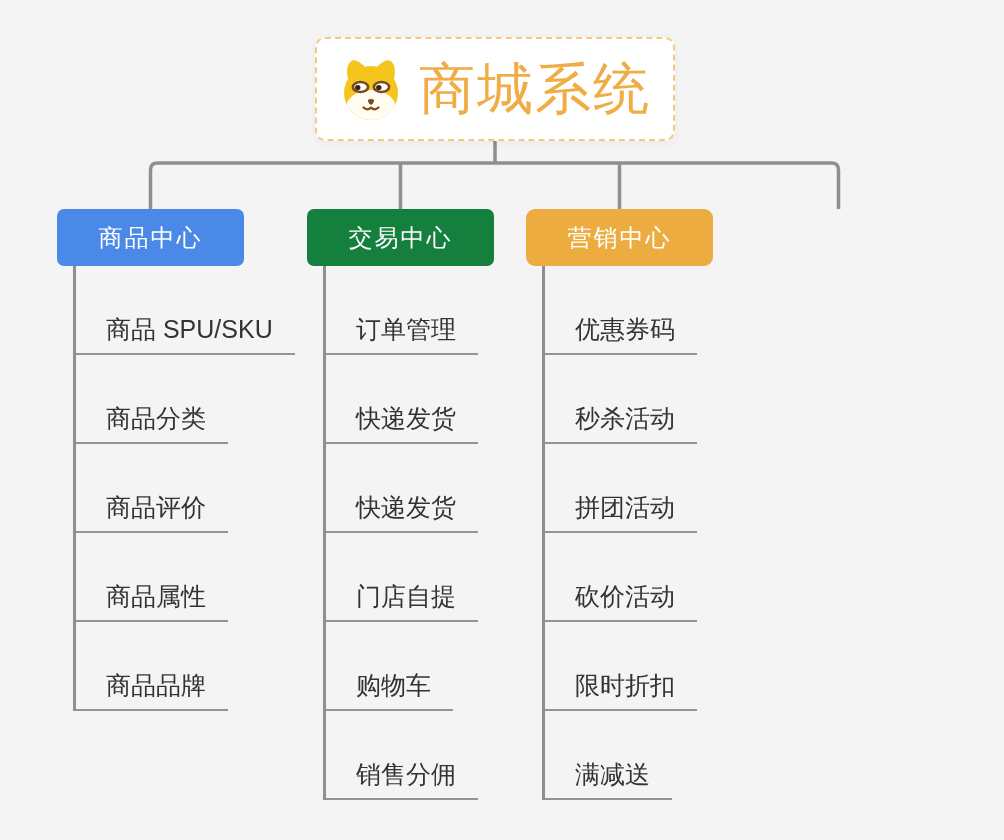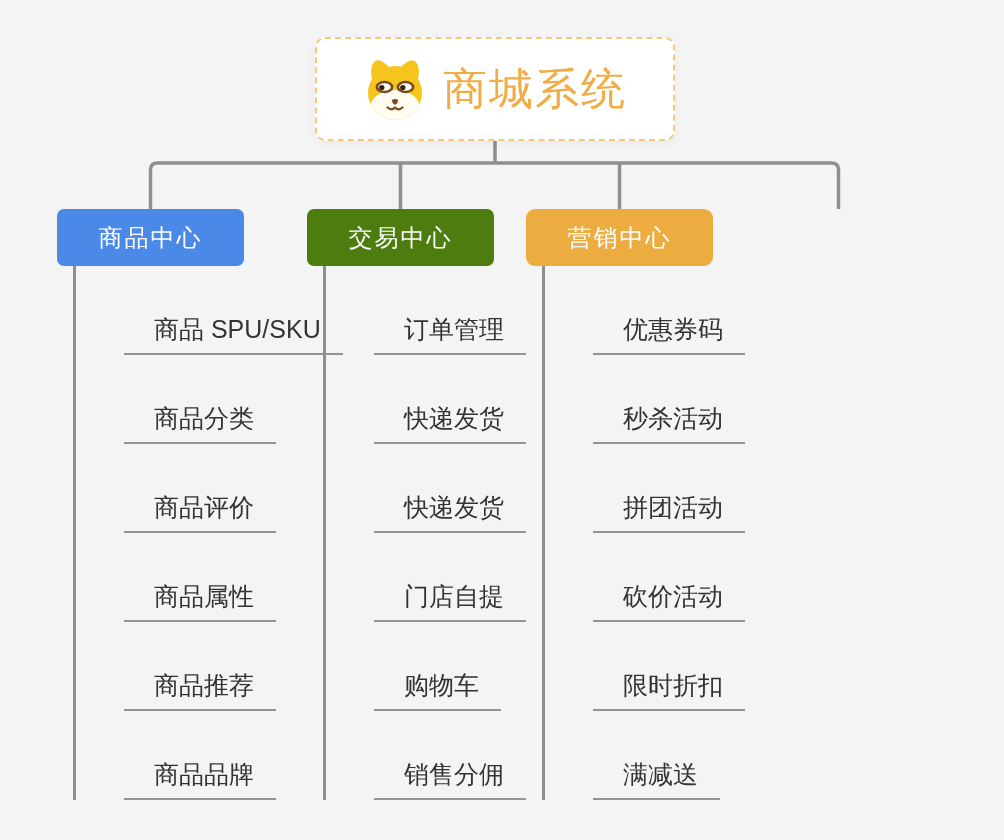--- a/index.html
+++ b/index.html
@@ -9,40 +9,40 @@
   
   .connectors{position:absolute;left:0;top:0;width:1004px;height:840px;pointer-events:none;}
 
   
   .root-node{
     position:absolute;left:315px;top:37px;width:360px;height:104px;
     background:#ffffff;border:2px dashed #f6c87e;border-radius:10px;
     display:flex;align-items:center;justify-content:center;gap:16px;
     box-shadow:0 2px 8px rgba(0,0,0,0.05);
   }
-  .root-title{font-size:44px;letter-spacing:2px;color:#f0ac45;line-height:1;}
+  .root-title{font-size:56px;letter-spacing:2px;color:#f0ac45;line-height:1;}
   .root-icon{width:64px;height:64px;flex:0 0 auto;}
 
   
   .branch{position:absolute;top:209px;width:230px;}
   .b0{left:57px;}
   .b1{left:307px;}
   .b2{left:526px;}
   .b3{left:745px;}
   .branch-header{
     width:187px;height:57px;border-radius:7px;
     display:flex;align-items:center;justify-content:center;
     color:#ffffff;font-size:24px;letter-spacing:2px;
   }
   .leaf-list{
     margin-left:16px;width:210px;
     border-left:3px solid #8f8f8f;
   }
   .leaf-row{
-    height:89px;display:flex;align-items:flex-end;margin-left:48px;
+    height:89px;display:flex;align-items:flex-end;
   }
   .leaf-label{
     display:inline-block;
     font-size:25px;color:#333333;line-height:1;
     padding:0 22px 11px 30px;
     border-bottom:2px solid #949494;
     white-space:nowrap;
   }
 </style>
 </head>
@@ -93,30 +93,27 @@
       <div class="leaf-row">
           <span class="leaf-label">商品分类</span>
         </div>
       <div class="leaf-row">
           <span class="leaf-label">商品评价</span>
         </div>
       <div class="leaf-row">
           <span class="leaf-label">商品属性</span>
         </div>
       <div class="leaf-row">
-          <span class="leaf-label">商品推荐</span>
-        </div>
-      <div class="leaf-row">
           <span class="leaf-label">商品品牌</span>
         </div>
     </div>
   </div>
 
   <div class="branch b1">
-    <div class="branch-header" style="background: #4d7c0f;">
+    <div class="branch-header" style="background: #15803d;">
       <span>交易中心</span>
     </div>
     <div class="leaf-list">
       <div class="leaf-row">
           <span class="leaf-label">订单管理</span>
         </div>
       <div class="leaf-row">
           <span class="leaf-label">快递发货</span>
         </div>
       <div class="leaf-row">

